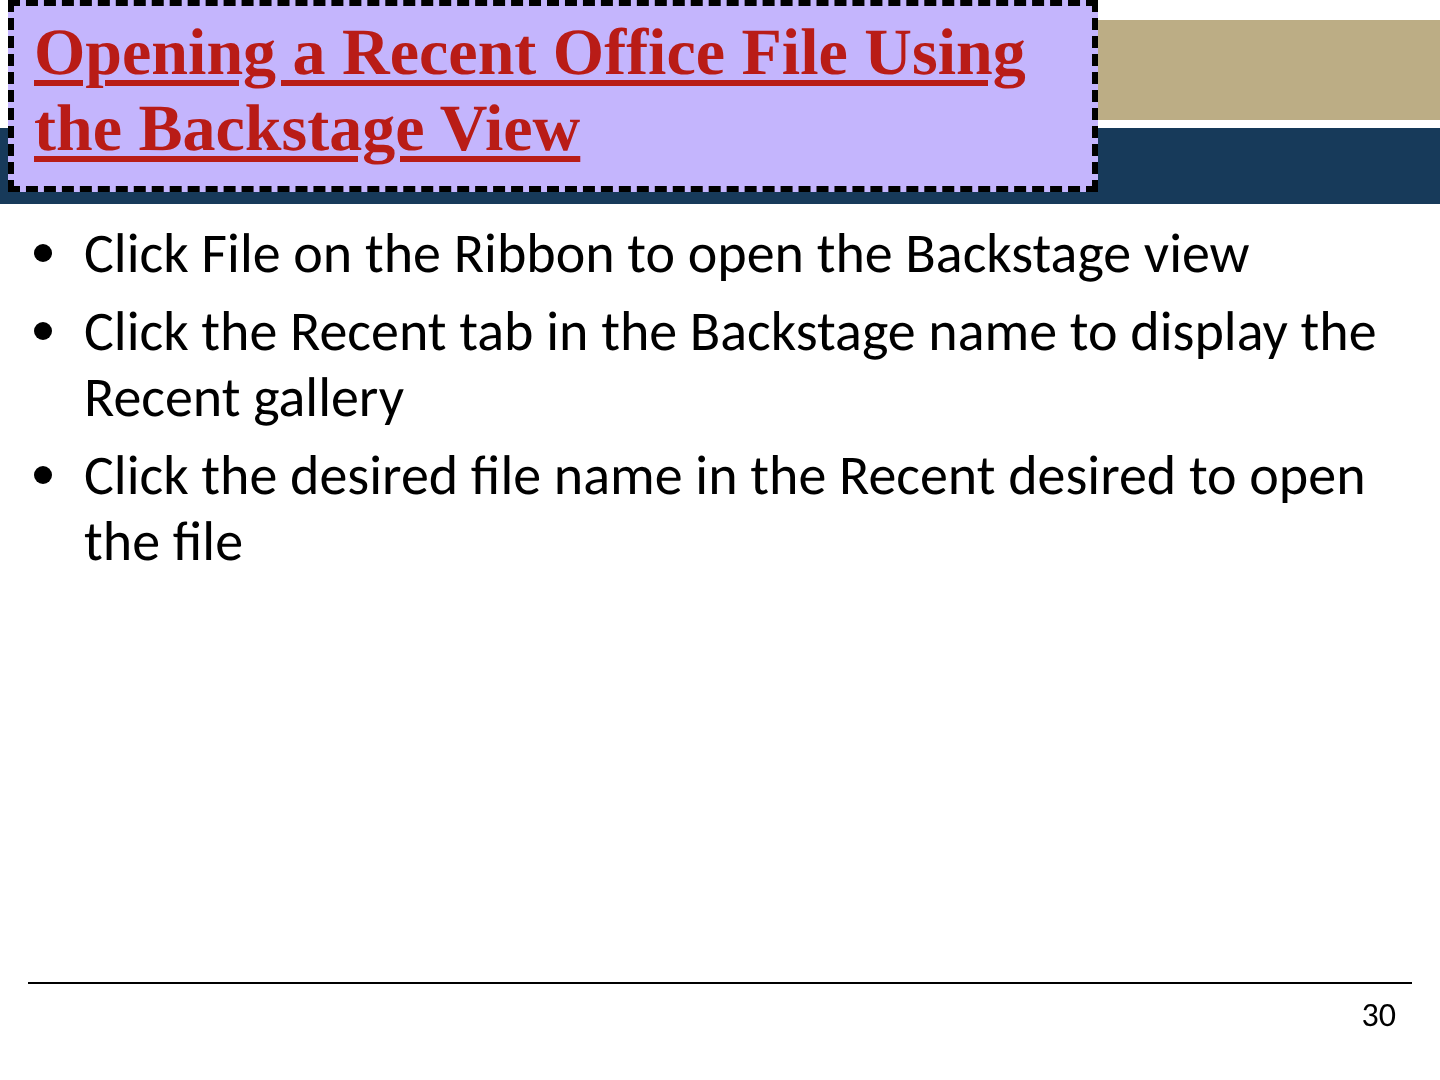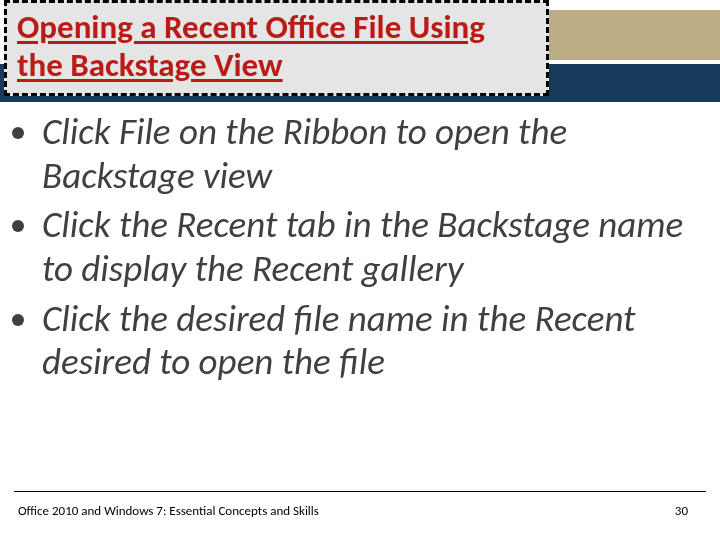--- a/index.html
+++ b/index.html
@@ -38,22 +38,23 @@
   }
   
   .title-box {
     position: absolute;
     left: 4px;
     top: 0;
     width: 545px;
     box-sizing: border-box;
     padding: 6px 10px 8px 10px;
     border: 3px dashed #000;
-    background: #e5e5e5;
+    background: #c4b5fd;
     z-index: 2;
+    font-family: Liberation Serif, serif;
   }
   .title-box h1 {
     margin: 0;
     font-size: 33px;
     line-height: 1.15;
     font-weight: 700;
     color: #b91c17;
     text-decoration: underline;
     text-decoration-thickness: 3px;
     text-underline-offset: 3px;
@@ -65,46 +66,45 @@
     right: 14px;
     top: 110px;
     z-index: 2;
   }
   .body ul {
     margin: 0;
     padding: 0 0 0 28px;
     list-style: disc;
   }
   .body li {
-    font-size: 37px;
+    font-size: 28px;
     line-height: 1.18;
-    color: #404040;
+    color: #000000;
     margin-bottom: 6px;
-    font-style: italic;
   }
   
   .hr {
     position: absolute;
     left: 14px;
     right: 14px;
     bottom: 48px;
     border-top: 1.5px solid #000;
   }
   .footer-text {
     position: absolute;
     left: 18px;
     bottom: 22px;
     font-size: 13px;
     color: #000;
   }
   .page-num {
     position: absolute;
-    right: 32px;
+    right: 22px;
     bottom: 22px;
-    font-size: 13px;
+    font-size: 17px;
     color: #000;
   }
 </style>
 </head>
 <body>
 
 <div class="slide">
   <div class="band-tan"></div>
   <div class="band-navy"></div>
 
@@ -114,15 +114,14 @@
 
   <div class="body">
     <ul>
       <li>Click File on the Ribbon to open the Backstage view</li>
       <li>Click the Recent tab in the Backstage name to display the Recent gallery</li>
       <li>Click the desired file name in the Recent desired to open the file</li>
     </ul>
   </div>
 
   <div class="hr"></div>
-  <div class="footer-text">Office 2010 and Windows 7: Essential Concepts and Skills</div>
   <div class="page-num">30</div>
 </div>
 
 </body></html>

